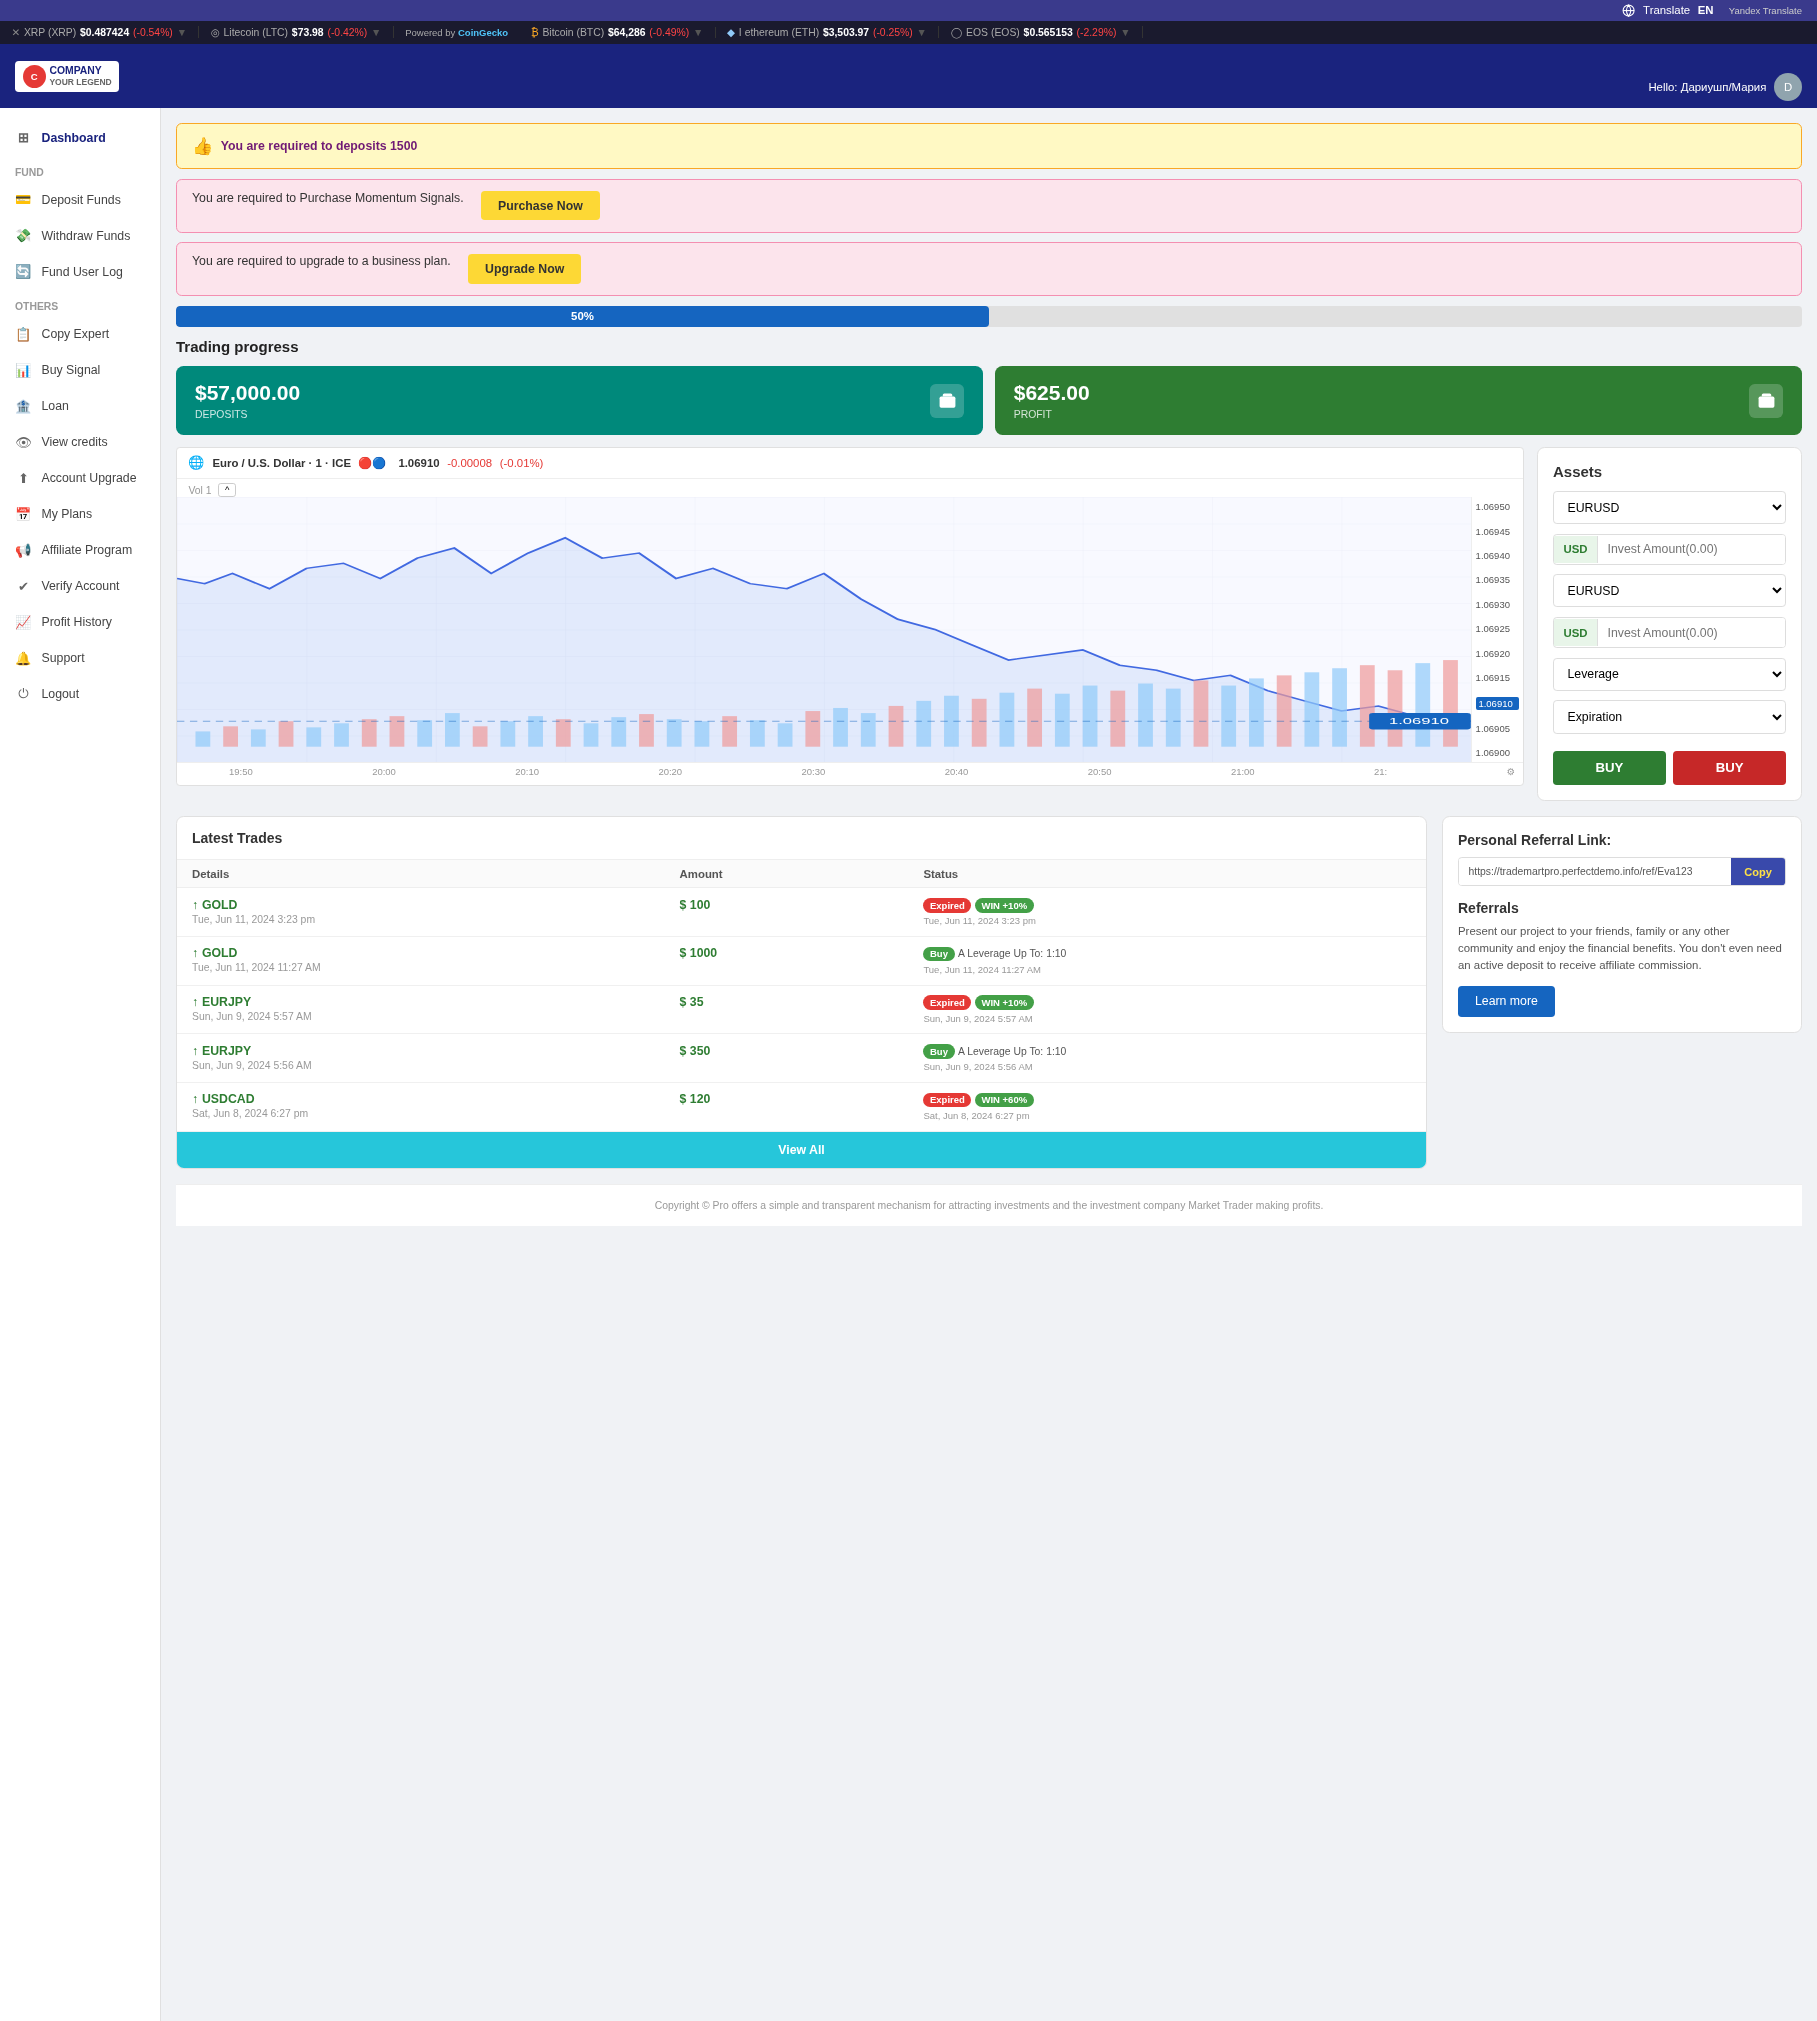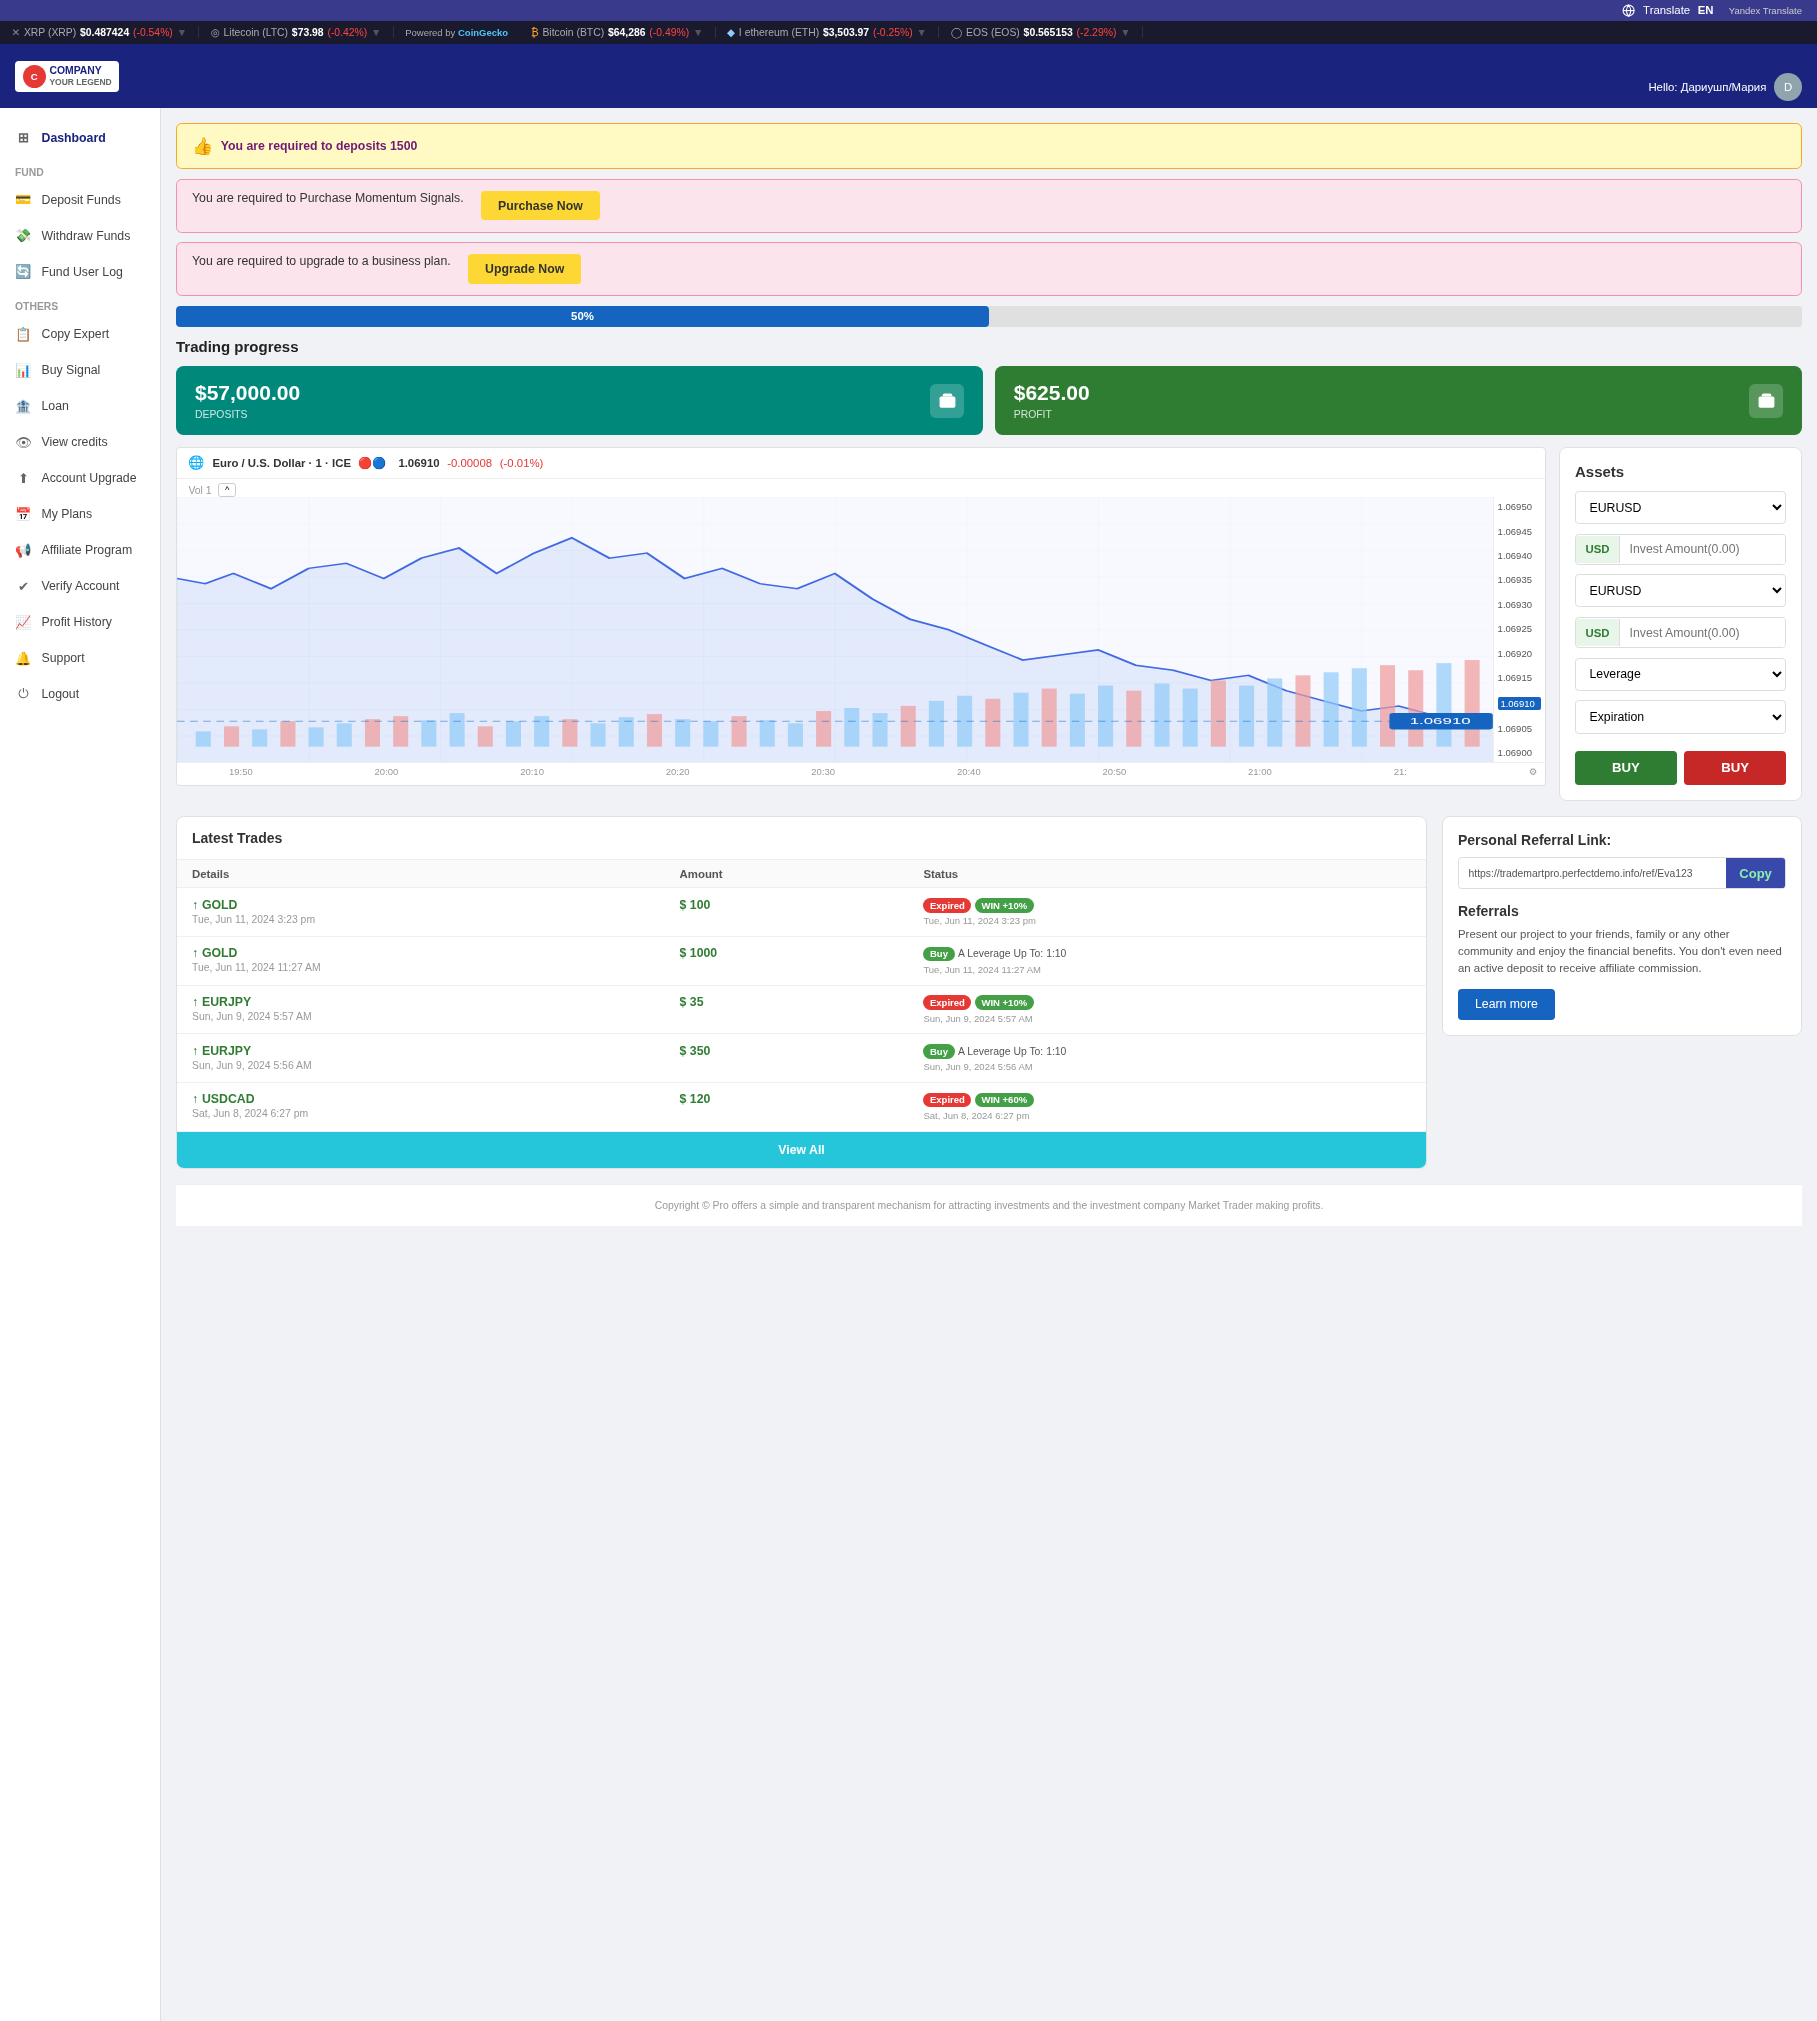--- a/index.html
+++ b/index.html
@@ -264,21 +264,21 @@
     .assets-input { flex: 1; border: none; padding: 7.6px 9.5px; font-size: 12.3px; outline: none; }
     .assets-row-btns { display: flex; gap: 7.6px; margin-top: 7.6px; }
     .btn-buy-green { background: #2e7d32; color: white; border: none; padding: 9.5px 0; flex: 1; border-radius: 3.8px; font-weight: bold; cursor: pointer; font-size: 13.2px; }
     .btn-buy-red { background: #c62828; color: white; border: none; padding: 9.5px 0; flex: 1; border-radius: 3.8px; font-weight: bold; cursor: pointer; font-size: 13.2px; }
 
     
     .referral-panel { background: white; border: 0.9px solid #e0e0e0; border-radius: 7.6px; padding: 15px; }
     .referral-title { font-size: 14px; font-weight: bold; margin-bottom: 9.5px; }
     .referral-link-row { display: flex; align-items: center; border: 0.9px solid #ddd; border-radius: 3.8px; overflow: hidden; margin-bottom: 13.2px; }
     .referral-link-input { flex: 1; border: none; padding: 7.6px 9.5px; font-size: 10.4px; color: #555; outline: none; background: white; }
-    .btn-copy { background: #3949ab; color: #86efac; border: none; padding: 7.6px 13.2px; font-weight: bold; cursor: pointer; font-size: 13px; text-align: right; }
+    .btn-copy { background: #3949ab; color: #fde047; border: none; padding: 7.6px 13.2px; font-weight: bold; cursor: pointer; font-size: 11px; text-align: right; }
     .referrals-title { font-size: 14px; font-weight: bold; margin-bottom: 7.6px; }
     .referrals-desc { font-size: 11.4px; color: #555; line-height: 1.5; margin-bottom: 11.4px; }
     .btn-learn-more { background: #1565c0; color: white; border: none; padding: 8.5px 17px; border-radius: 3.8px; cursor: pointer; font-size: 12.3px; }
 
     
     .bottom-section { display: flex; gap: 15px; }
     .bottom-left { flex: 1; }
     .bottom-right { width: 360px; }
 
     
@@ -609,21 +609,21 @@
           <span>20:20</span>
           <span>20:30</span>
           <span>20:40</span>
           <span>20:50</span>
           <span>21:00</span>
           <span>21:</span>
           <span style="cursor:pointer;">⚙</span>
         </div>
       </div>
 
-      <div class="assets-panel" style="width:243px;flex-shrink:0;">
+      <div class="assets-panel" style="width:265px;flex-shrink:0;">
         <div class="assets-title">Assets</div>
 
         <select class="assets-select">
           <option>EURUSD</option>
         </select>
 
         <div class="assets-input-row">
           <span class="assets-input-prefix">USD</span>
           <input class="assets-input" type="text" placeholder="Invest Amount(0.00)" style="">
         </div>

